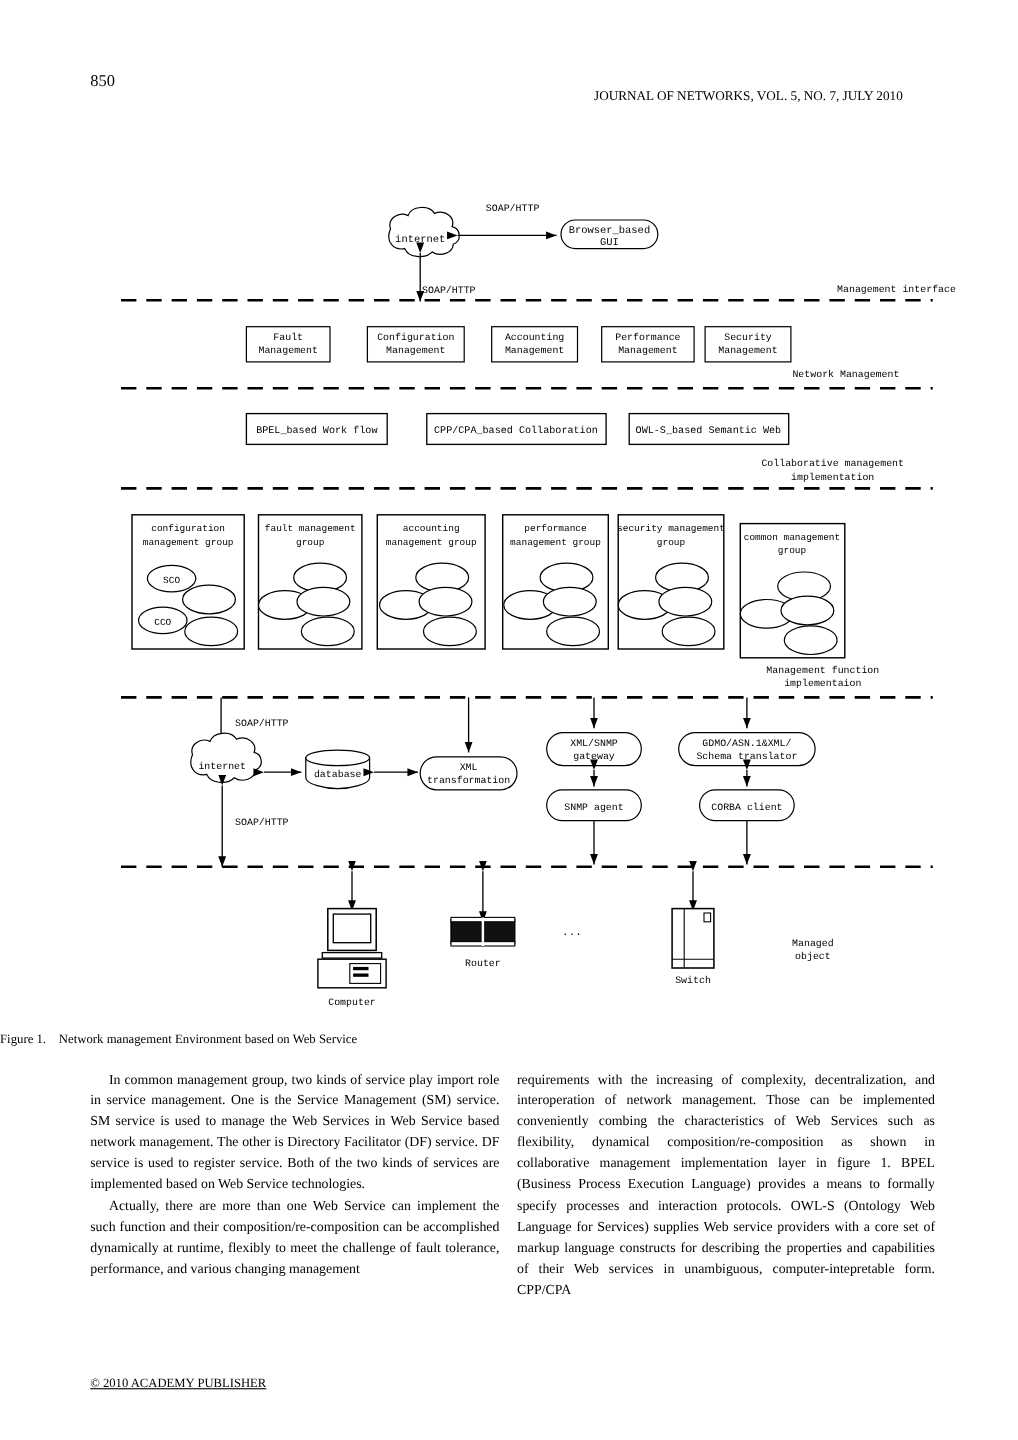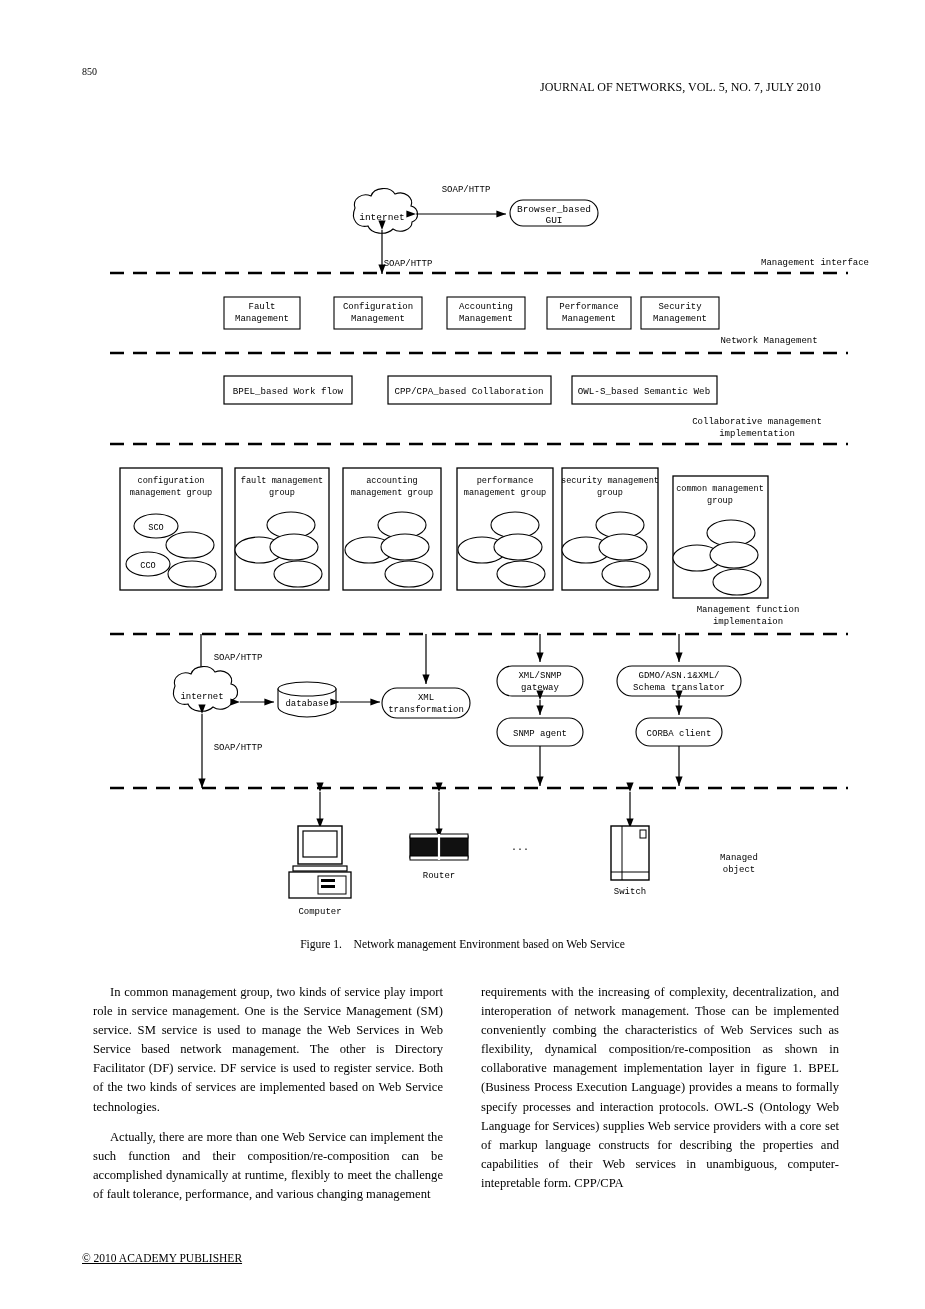--- a/index.html
+++ b/index.html
@@ -2,43 +2,43 @@
 <html><head>
 <meta charset="utf-8">
 <style>
   html,body{margin:0;padding:0;background:#fff;}
   body{width:925px;height:1309px;position:relative;
        font-family:"Liberation Serif",serif;color:#000;}
 
   .page{position:absolute;inset:0;width:925px;height:1309px;overflow:hidden;}
 
   
-  .pagenum{position:absolute;left:82px;top:66px;font-size:10px;}
+  .pagenum{position:absolute;left:82px;top:66px;font-size:15px;}
   .runhead{position:absolute;left:540px;top:80px;font-size:12px;white-space:nowrap;}
 
   
   .intro-l{position:absolute;left:82px;top:132px;width:372px;font-size:12.6px;
            line-height:19px;text-align:justify;}
   .intro-r{position:absolute;left:470px;top:132px;width:380px;font-size:12.6px;
            line-height:19px;}
 
   
   .fig{position:absolute;left:0;top:178px;width:925px;height:740px;}
   .fig svg{display:block;}
 
   
-  .caption{position:absolute;left:0;top:938px;width:925px;text-align:center;
+  .caption{position:absolute;left:0;top:938px;width:925px;
            font-size:11.6px;}
 
   
   .col{position:absolute;top:972px;width:372px;font-size:12.6px;line-height:19.1px;
        text-align:justify;}
   .col-l{left:82px;}
   .col-r{left:470px;width:380px;}
-  .col p{margin:11px;text-indent:17px;}
+  .col p{margin:0;text-indent:17px;}
   .col p.noindent{text-indent:0;}
 
   
   .footer{position:absolute;left:82px;top:1252px;font-size:11.5px;text-decoration:underline;}
 
   text{font-family:"Liberation Mono",monospace;}
 </style>
 </head>
 <body>
 

